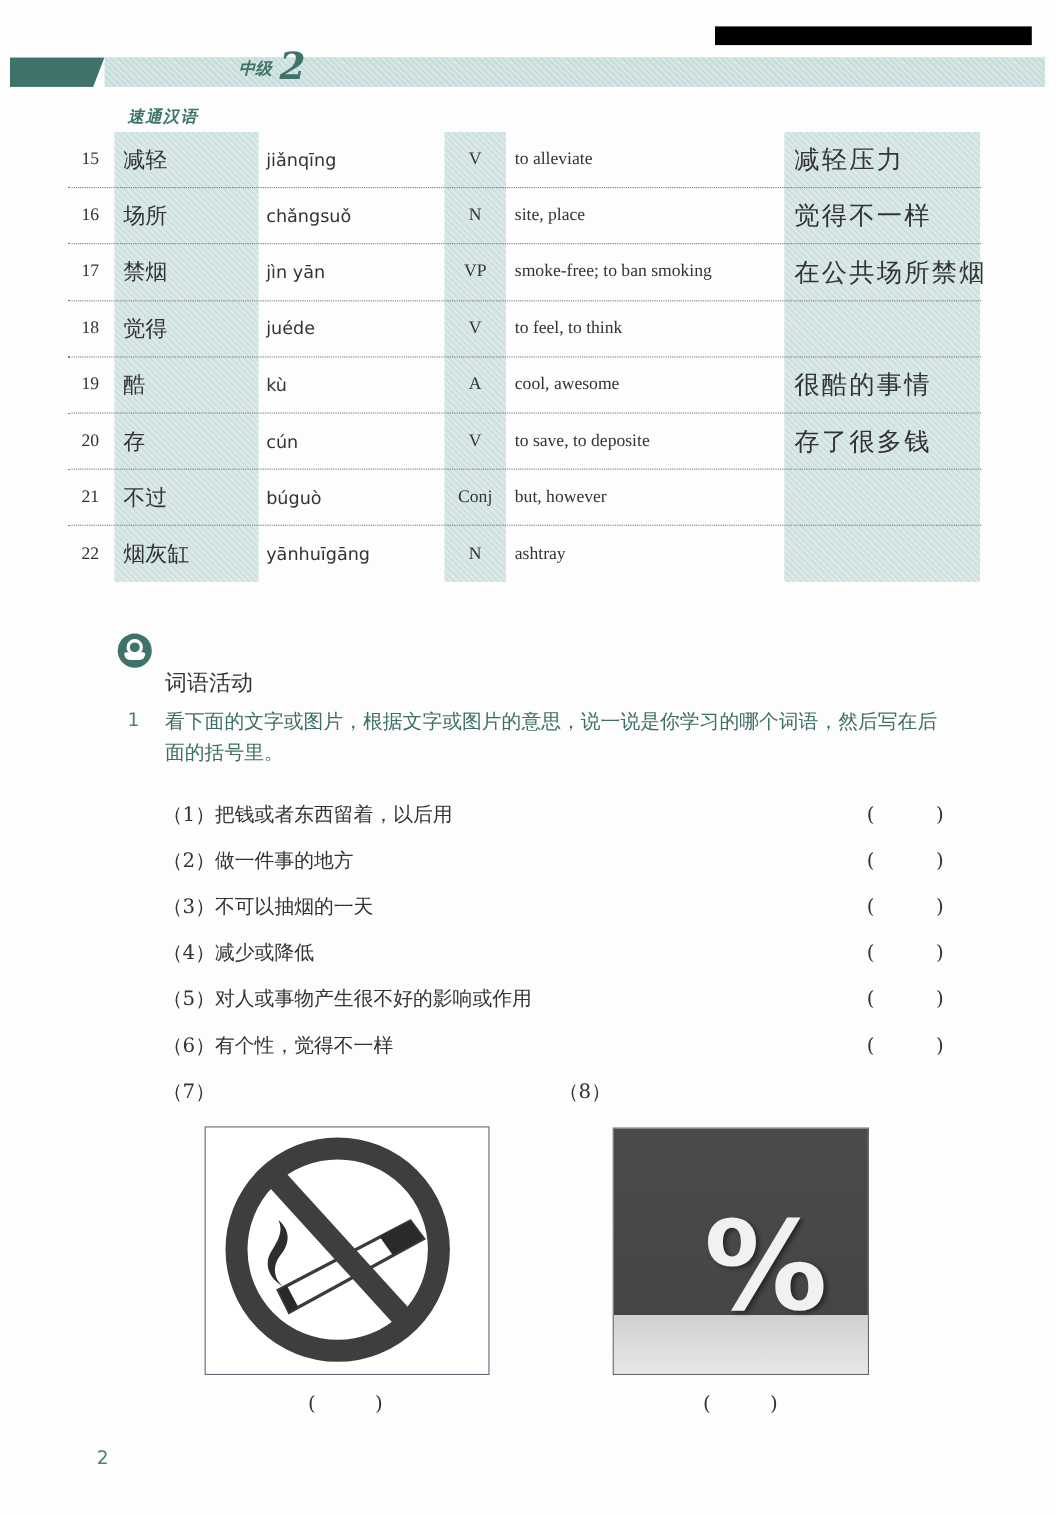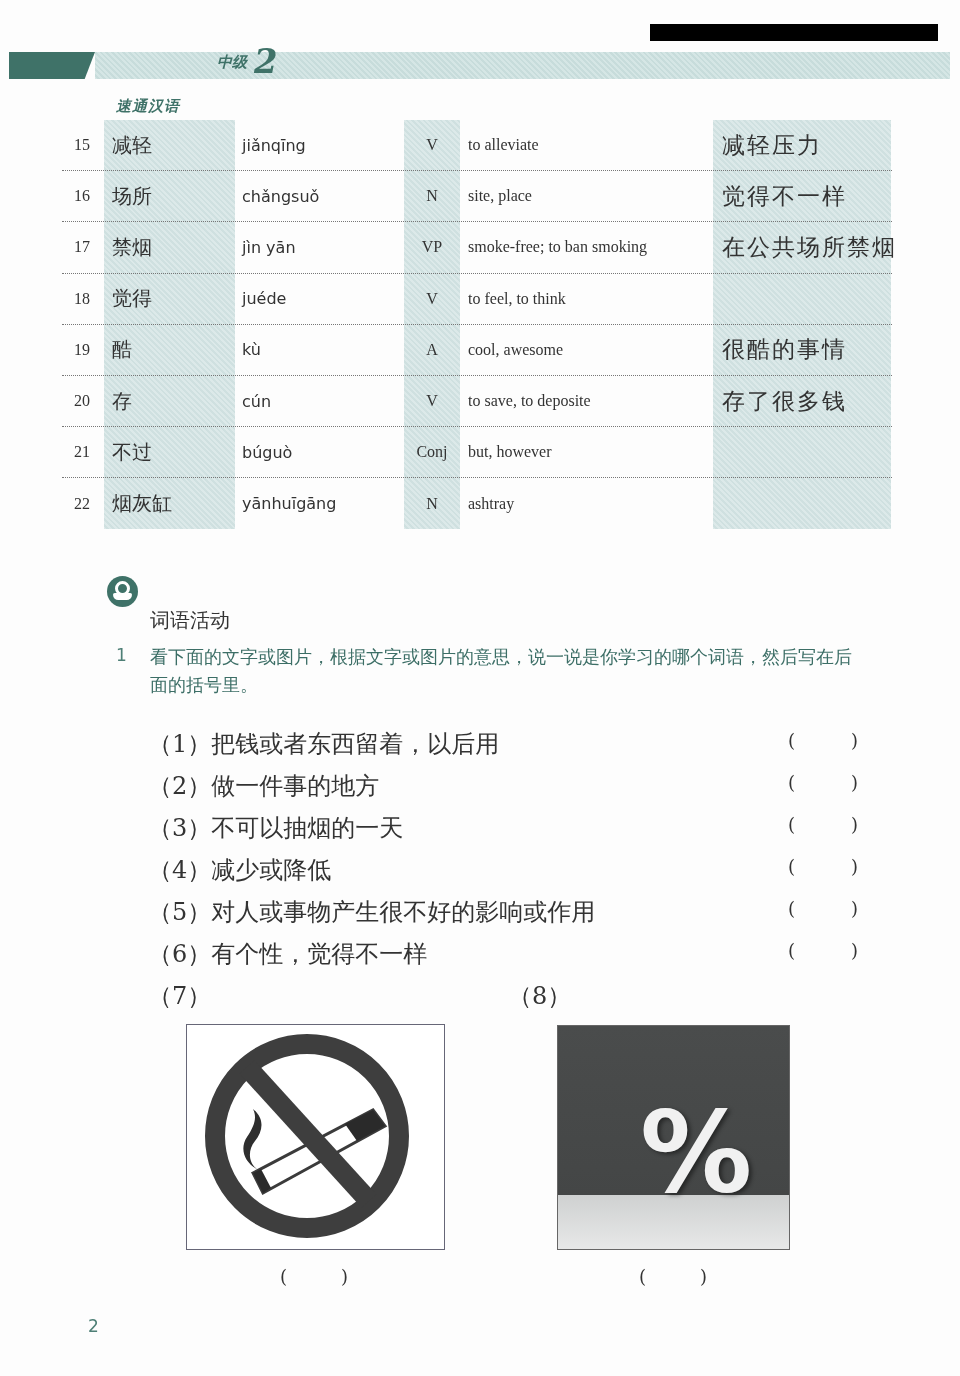--- a/index.html
+++ b/index.html
@@ -38,21 +38,21 @@
     
     .section-icon { position: absolute; left: 107px; top: 576px; width: 31px; height: 31px; border-radius: 50%; background: #3f7268; }
     .section-icon .inner { position: absolute; left: 8px; top: 5px; width: 15px; height: 15px; border-radius: 50%; border: 3px solid #fff; }
     .section-icon .base { position: absolute; left: 6px; top: 17px; width: 19px; height: 7px; background: #fff; border-radius: 2px 2px 6px 6px; }
     .section-title { position: absolute; left: 150px; top: 577px; font-size: 20px; font-family: "DejaVu Serif", serif; color: #333; margin-top: 30px; }
 
     .q-num { position: absolute; left: 116px; top: 645px; font-size: 17px; font-family: "DejaVu Sans", sans-serif; color: #4e7f76; }
     .q-text { position: absolute; left: 150px; top: 643px; width: 710px; font-size: 18px; line-height: 28px;
       font-family: "DejaVu Sans", sans-serif; color: #3c6e66; }
 
-    .item { position: absolute; left: 148px; font-size: 24px; font-family: "DejaVu Serif", serif; color: #333; white-space: nowrap; }
+    .item { position: absolute; left: 148px; font-size: 18px; font-family: "DejaVu Serif", serif; color: #333; white-space: nowrap; }
     .paren { position: absolute; left: 788px; width: 70px; font-size: 18px; font-family: "DejaVu Serif", serif;
       color: #333; display: flex; justify-content: space-between; }
 
     .img7 { position: absolute; left: 186px; top: 1024px; width: 259px; height: 226px; border: 1px solid #667; background: #fff; }
     .img8 { position: absolute; left: 557px; top: 1025px; width: 233px; height: 225px; border: 1px solid #666;
       background: linear-gradient(to bottom, #4a4c4c 0%, #444646 76%, #cfd1d1 76%, #e7e8e8 100%); overflow: hidden; }
     .pct { position: absolute; left: 82px; top: 70px; font-family: "DejaVu Sans", sans-serif; font-weight: bold;
       font-size: 112px; color: #f1f1f1; line-height: 1; text-shadow: 3px 2px 4px rgba(0,0,0,.45); }
 
     .img-paren { position: absolute; font-size: 18px; font-family: "DejaVu Serif", serif; color: #333; width: 68px;

